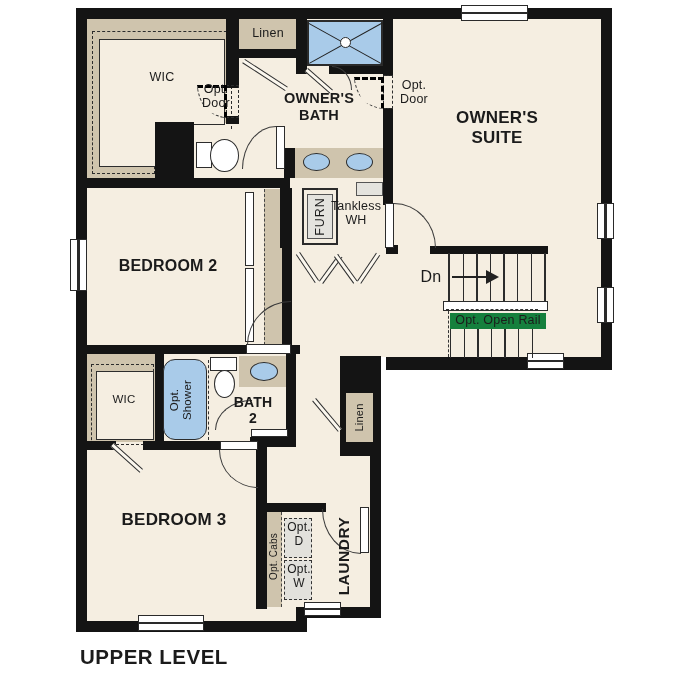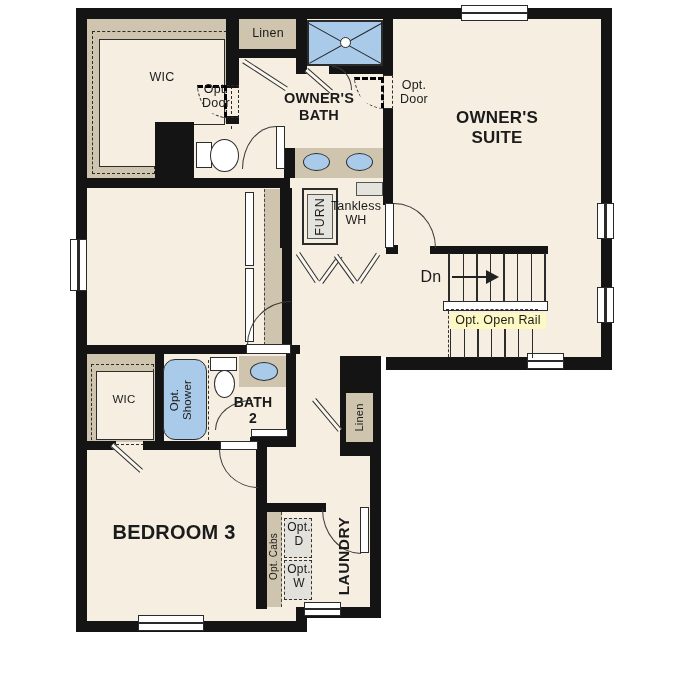--- a/index.html
+++ b/index.html
@@ -171,29 +171,31 @@
 BATH</div>
   <div class="abs lbl" style="left:193px;top:82px;width:46px;height:32px;font-size:12.5px;">Opt.
 Door</div>
   <div class="abs lbl" style="left:391px;top:78px;width:46px;height:32px;font-size:12.5px;">Opt.
 Door</div>
   <div class="abs lbl bold" style="left:418px;top:108px;width:158px;height:42px;font-size:17px;">OWNER'S
 SUITE</div>
   <div class="abs lbl rot" style="left:296px;top:209px;width:48px;height:15px;font-size:12.5px;letter-spacing:1px;">FURN</div>
   <div class="abs lbl" style="left:327px;top:199px;width:58px;height:32px;font-size:12.5px;">Tankless
 WH</div>
+  <div class="abs lbl bold" style="left:92px;top:257px;width:152px;height:18px;font-size:16px;">BEDROOM 2</div>
   <div class="abs lbl" style="left:418px;top:268px;width:26px;height:15px;font-size:16px;">Dn</div>
-  <div class="abs lbl" style="left:450px;top:313px;width:96px;height:16px;font-size:12.5px;background:#fef9c3;">Opt. Open Rail</div>
+  <div class="abs lbl" style="left:450px;top:313px;width:96px;height:16px;font-size:12.5px;background:#15803d;">Opt. Open Rail</div>
   <div class="abs lbl" style="left:98px;top:393px;width:52px;height:15px;font-size:11.5px;">WIC</div>
   <div class="abs lbl rot" style="left:142px;top:384px;width:84px;height:32px;font-size:11.5px;">Opt.
 Shower</div>
   <div class="abs lbl bold" style="left:224px;top:394px;width:58px;height:34px;font-size:14px;">BATH
 2</div>
   <div class="abs lbl rot" style="left:336px;top:411px;width:46px;height:13px;font-size:11px;">Linen</div>
-  <div class="abs lbl bold" style="left:98px;top:521px;width:152px;height:18px;font-size:20px;">BEDROOM 3</div>
+  <div class="abs lbl bold" style="left:98px;top:510px;width:152px;height:18px;font-size:17px;">BEDROOM 3</div>
   <div class="abs lbl rot" style="left:227px;top:550px;width:94px;height:13px;font-size:10px;">Opt. Cabs</div>
   <div class="abs lbl" style="left:286px;top:521px;width:26px;height:36px;font-size:12px;">Opt.
 D</div>
   <div class="abs lbl" style="left:286px;top:563px;width:26px;height:36px;font-size:12px;">Opt.
 W</div>
   <div class="abs lbl bold rot" style="left:289px;top:547px;width:110px;height:18px;font-size:15.5px;letter-spacing:0.5px;">LAUNDRY</div>
+  <div class="abs lbl bold" style="left:80px;top:645px;width:240px;height:26px;font-size:20.5px;text-align:left;letter-spacing:0.5px;">UPPER LEVEL</div>
 
 </div>
 
 </body></html>

